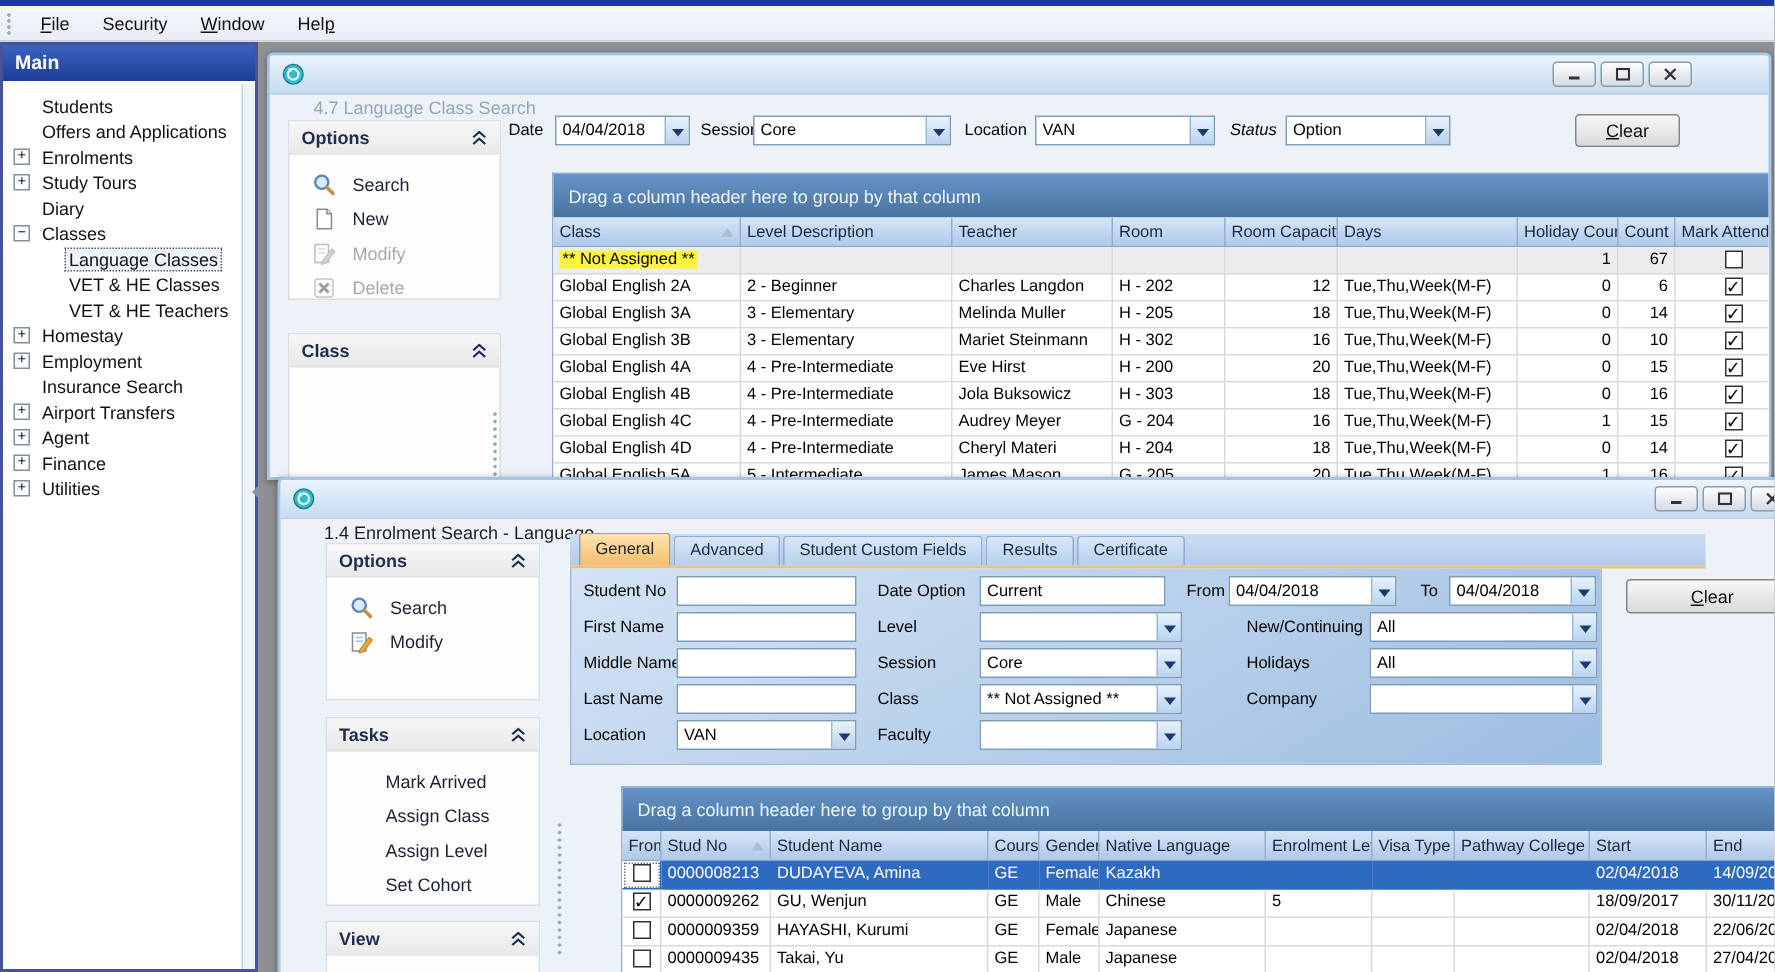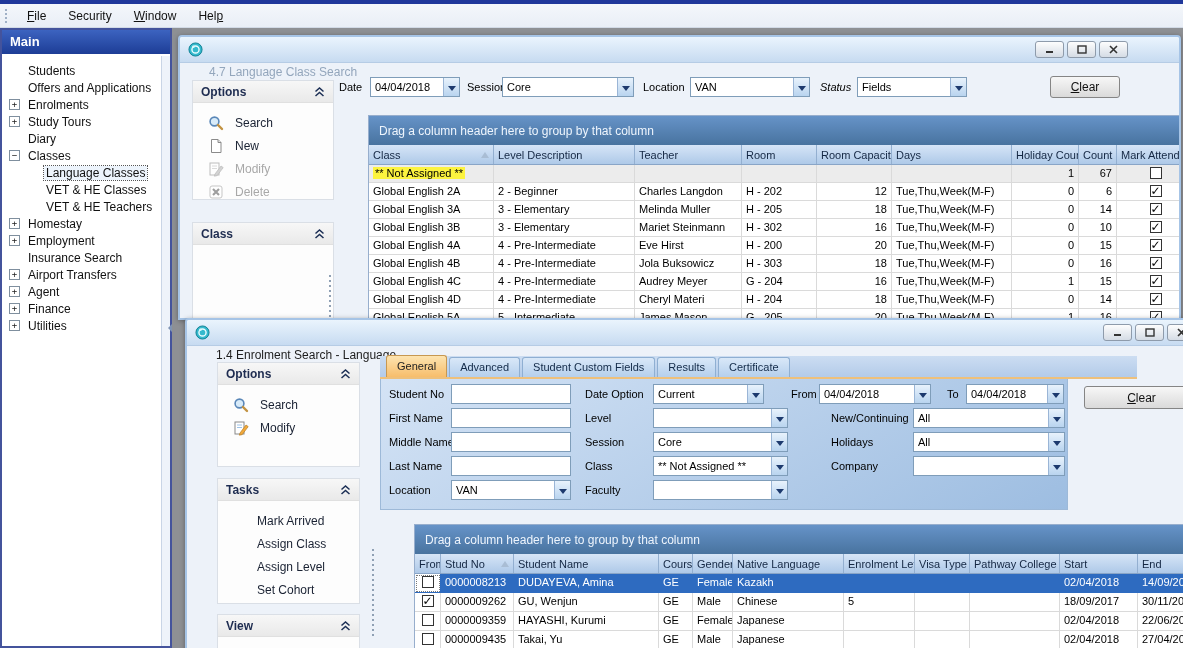--- a/index.html
+++ b/index.html
@@ -269,21 +269,21 @@
       <span class="cval">Core</span>
       <span class="cbtn"></span>
     </div>
     <span class="flabel" style="left:463px; top:40px;">Location</span>
     <div class="combo" style="left:510px; top:40px; width:120px;">
       <span class="cval">VAN</span>
       <span class="cbtn"></span>
     </div>
     <span class="flabel" style="left:640px; top:40px;font-style:italic;">Status</span>
     <div class="combo" style="left:677px; top:40px; width:110px;">
-      <span class="cval">Fields</span>
+      <span class="cval">Option</span>
       <span class="cbtn"></span>
     </div>
     <div class="btn" style="left:870px; top:39px; width:70px; height:22px;">
       <span class="blabel">Clear</span>
     </div>
 
     <div class="panel" style="left:12px; top:43px; width:142px; height:120px;">
       <div class="phead">
         <span>Options</span>
         <svg class="chev" viewBox="0 0 10 10">
@@ -586,21 +586,21 @@
       <div class="tinput" style="left:70px; top:53px; width:120px;"></div>
       <span class="flabel" style="left:8px; top:77px;">Last Name</span>
       <div class="tinput" style="left:70px; top:77px; width:120px;"></div>
       <span class="flabel" style="left:8px; top:101px;">Location</span>
       <div class="combo" style="left:70px; top:101px; width:120px;">
         <span class="cval">VAN</span>
         <span class="cbtn"></span>
       </div>
 
       <span class="flabel" style="left:204px; top:5px;">Date Option</span>
-      <div class="combo" style="left:272px; top:5px; width:111px;">
+      <div class="combo" style="left:272px; top:5px; width:124px;flex-direction:column;">
         <span class="cval">Current</span>
         <span class="cbtn"></span>
       </div>
       <span class="flabel" style="left:204px; top:29px;">Level</span>
       <div class="combo" style="left:272px; top:29px; width:135px;">
         <span class="cval"></span>
         <span class="cbtn"></span>
       </div>
       <span class="flabel" style="left:204px; top:53px;">Session</span>
       <div class="combo" style="left:272px; top:53px; width:135px;">

